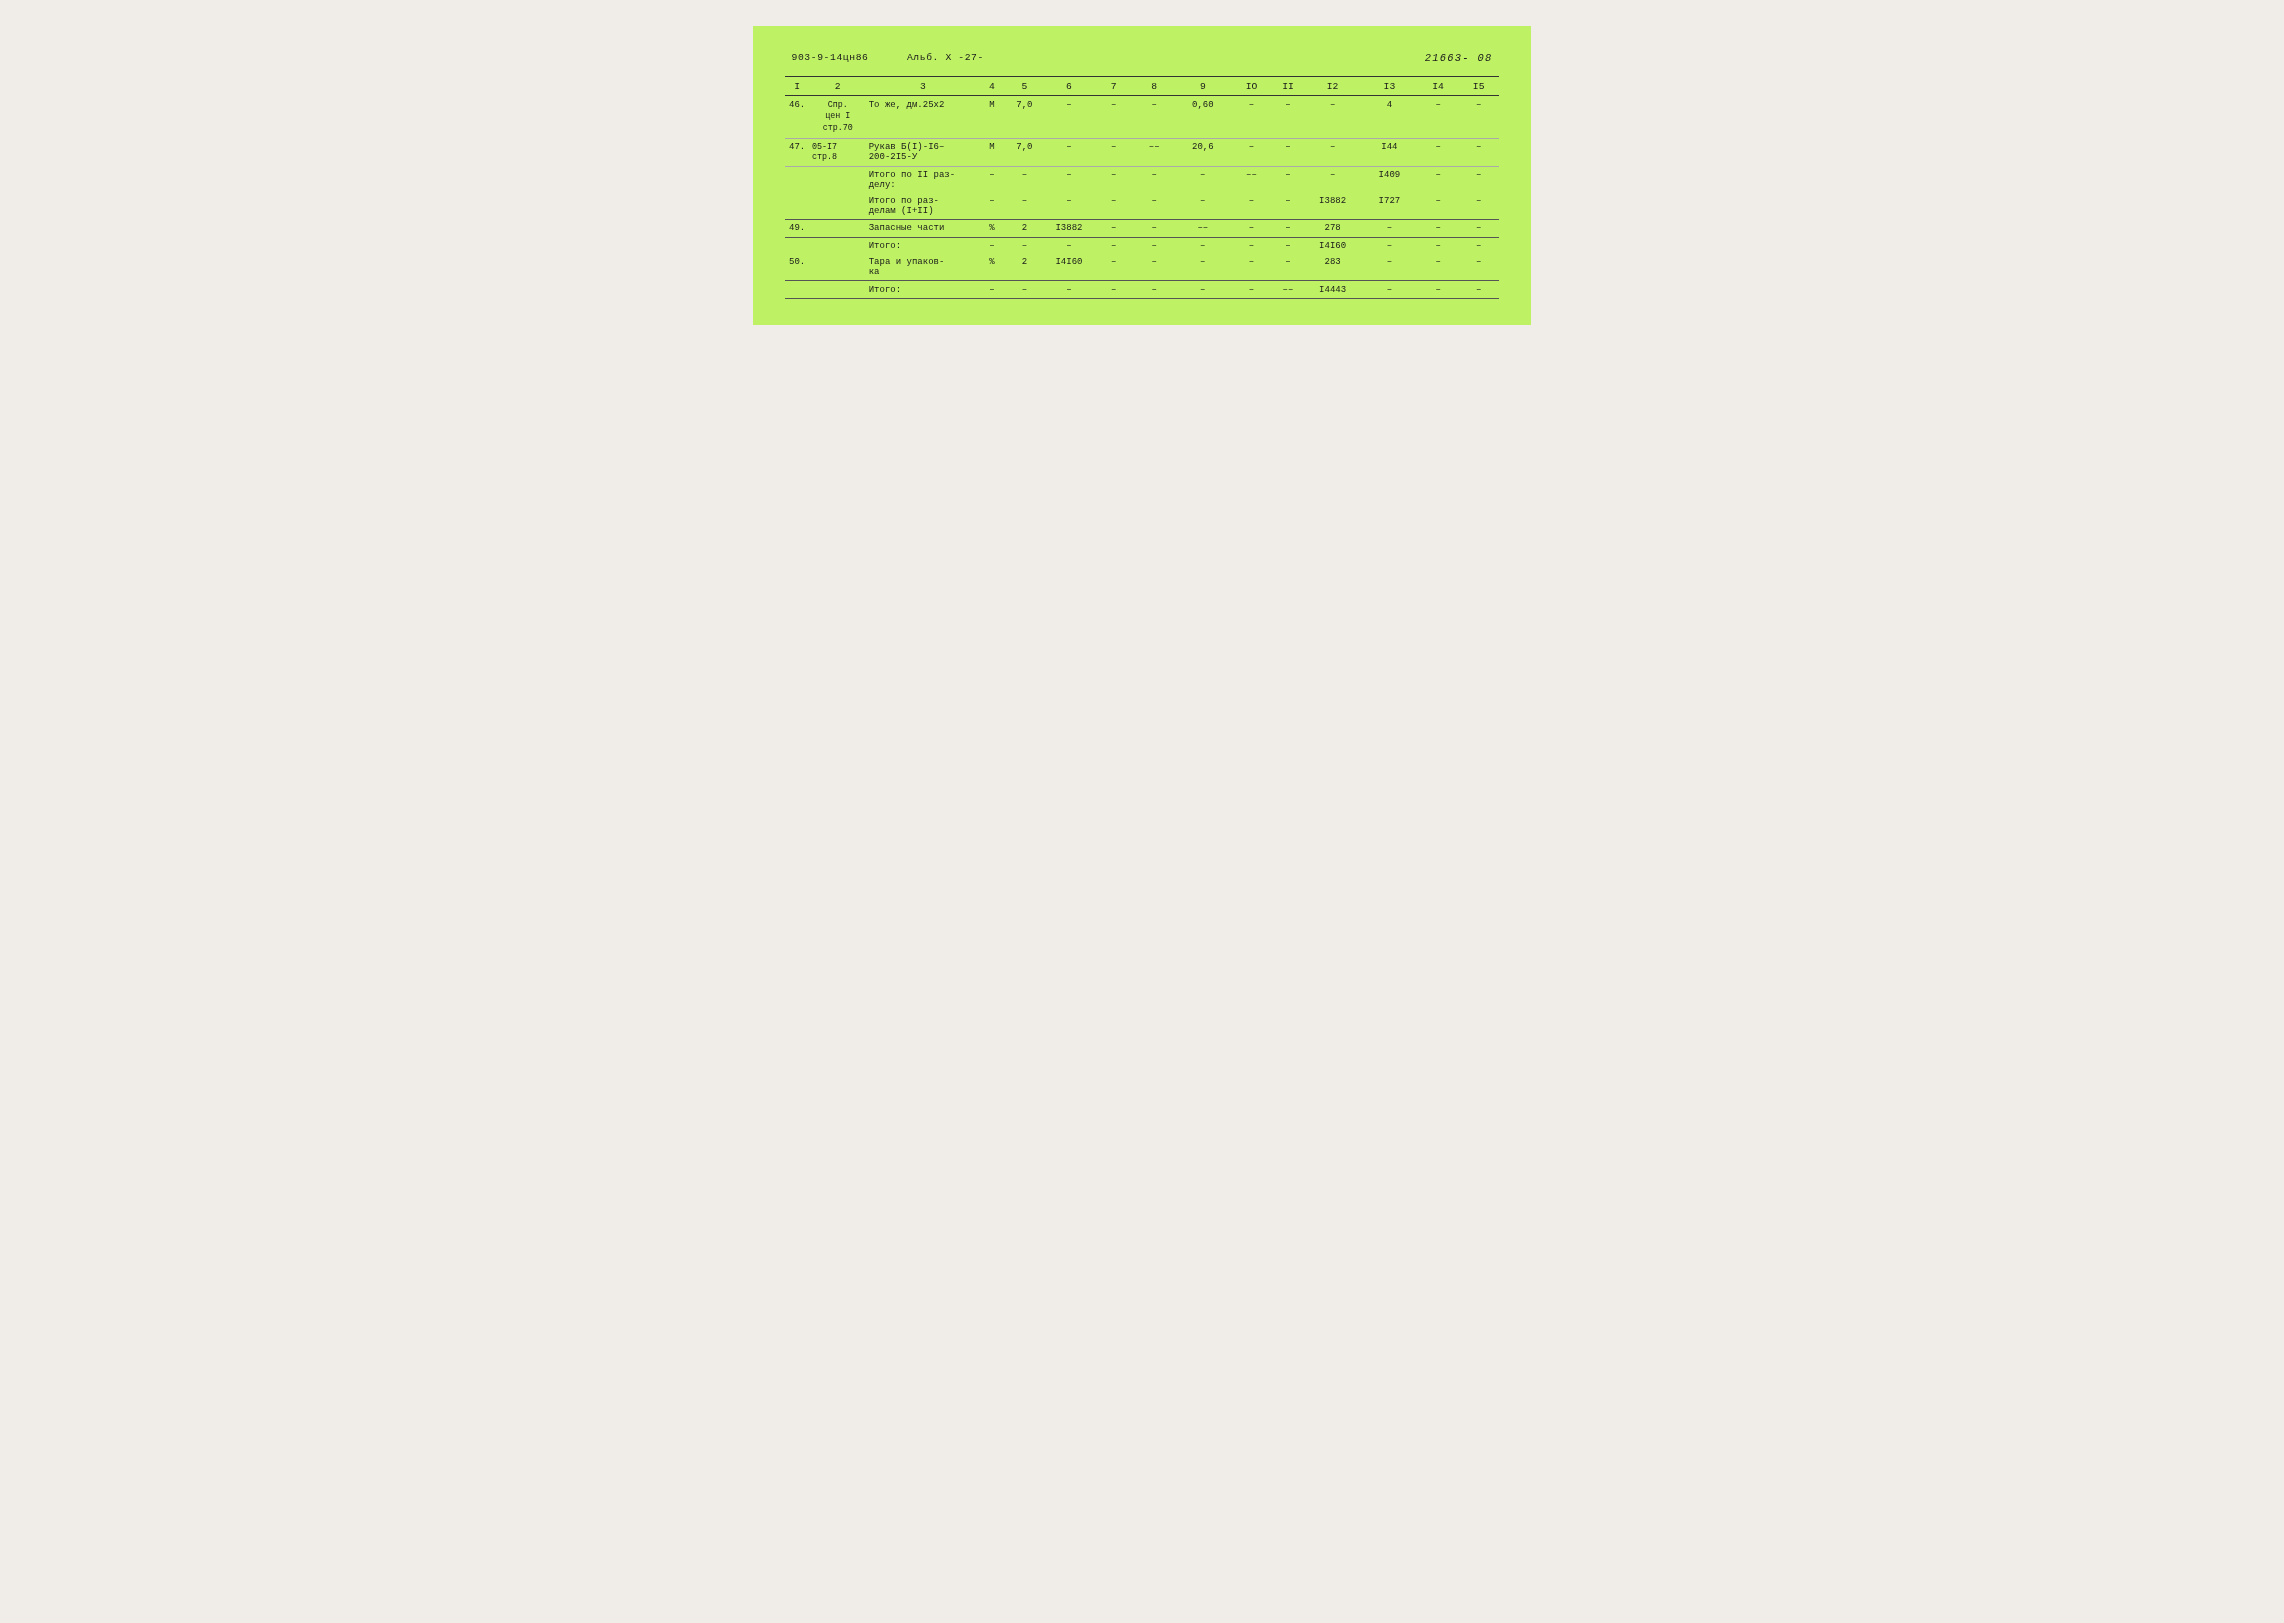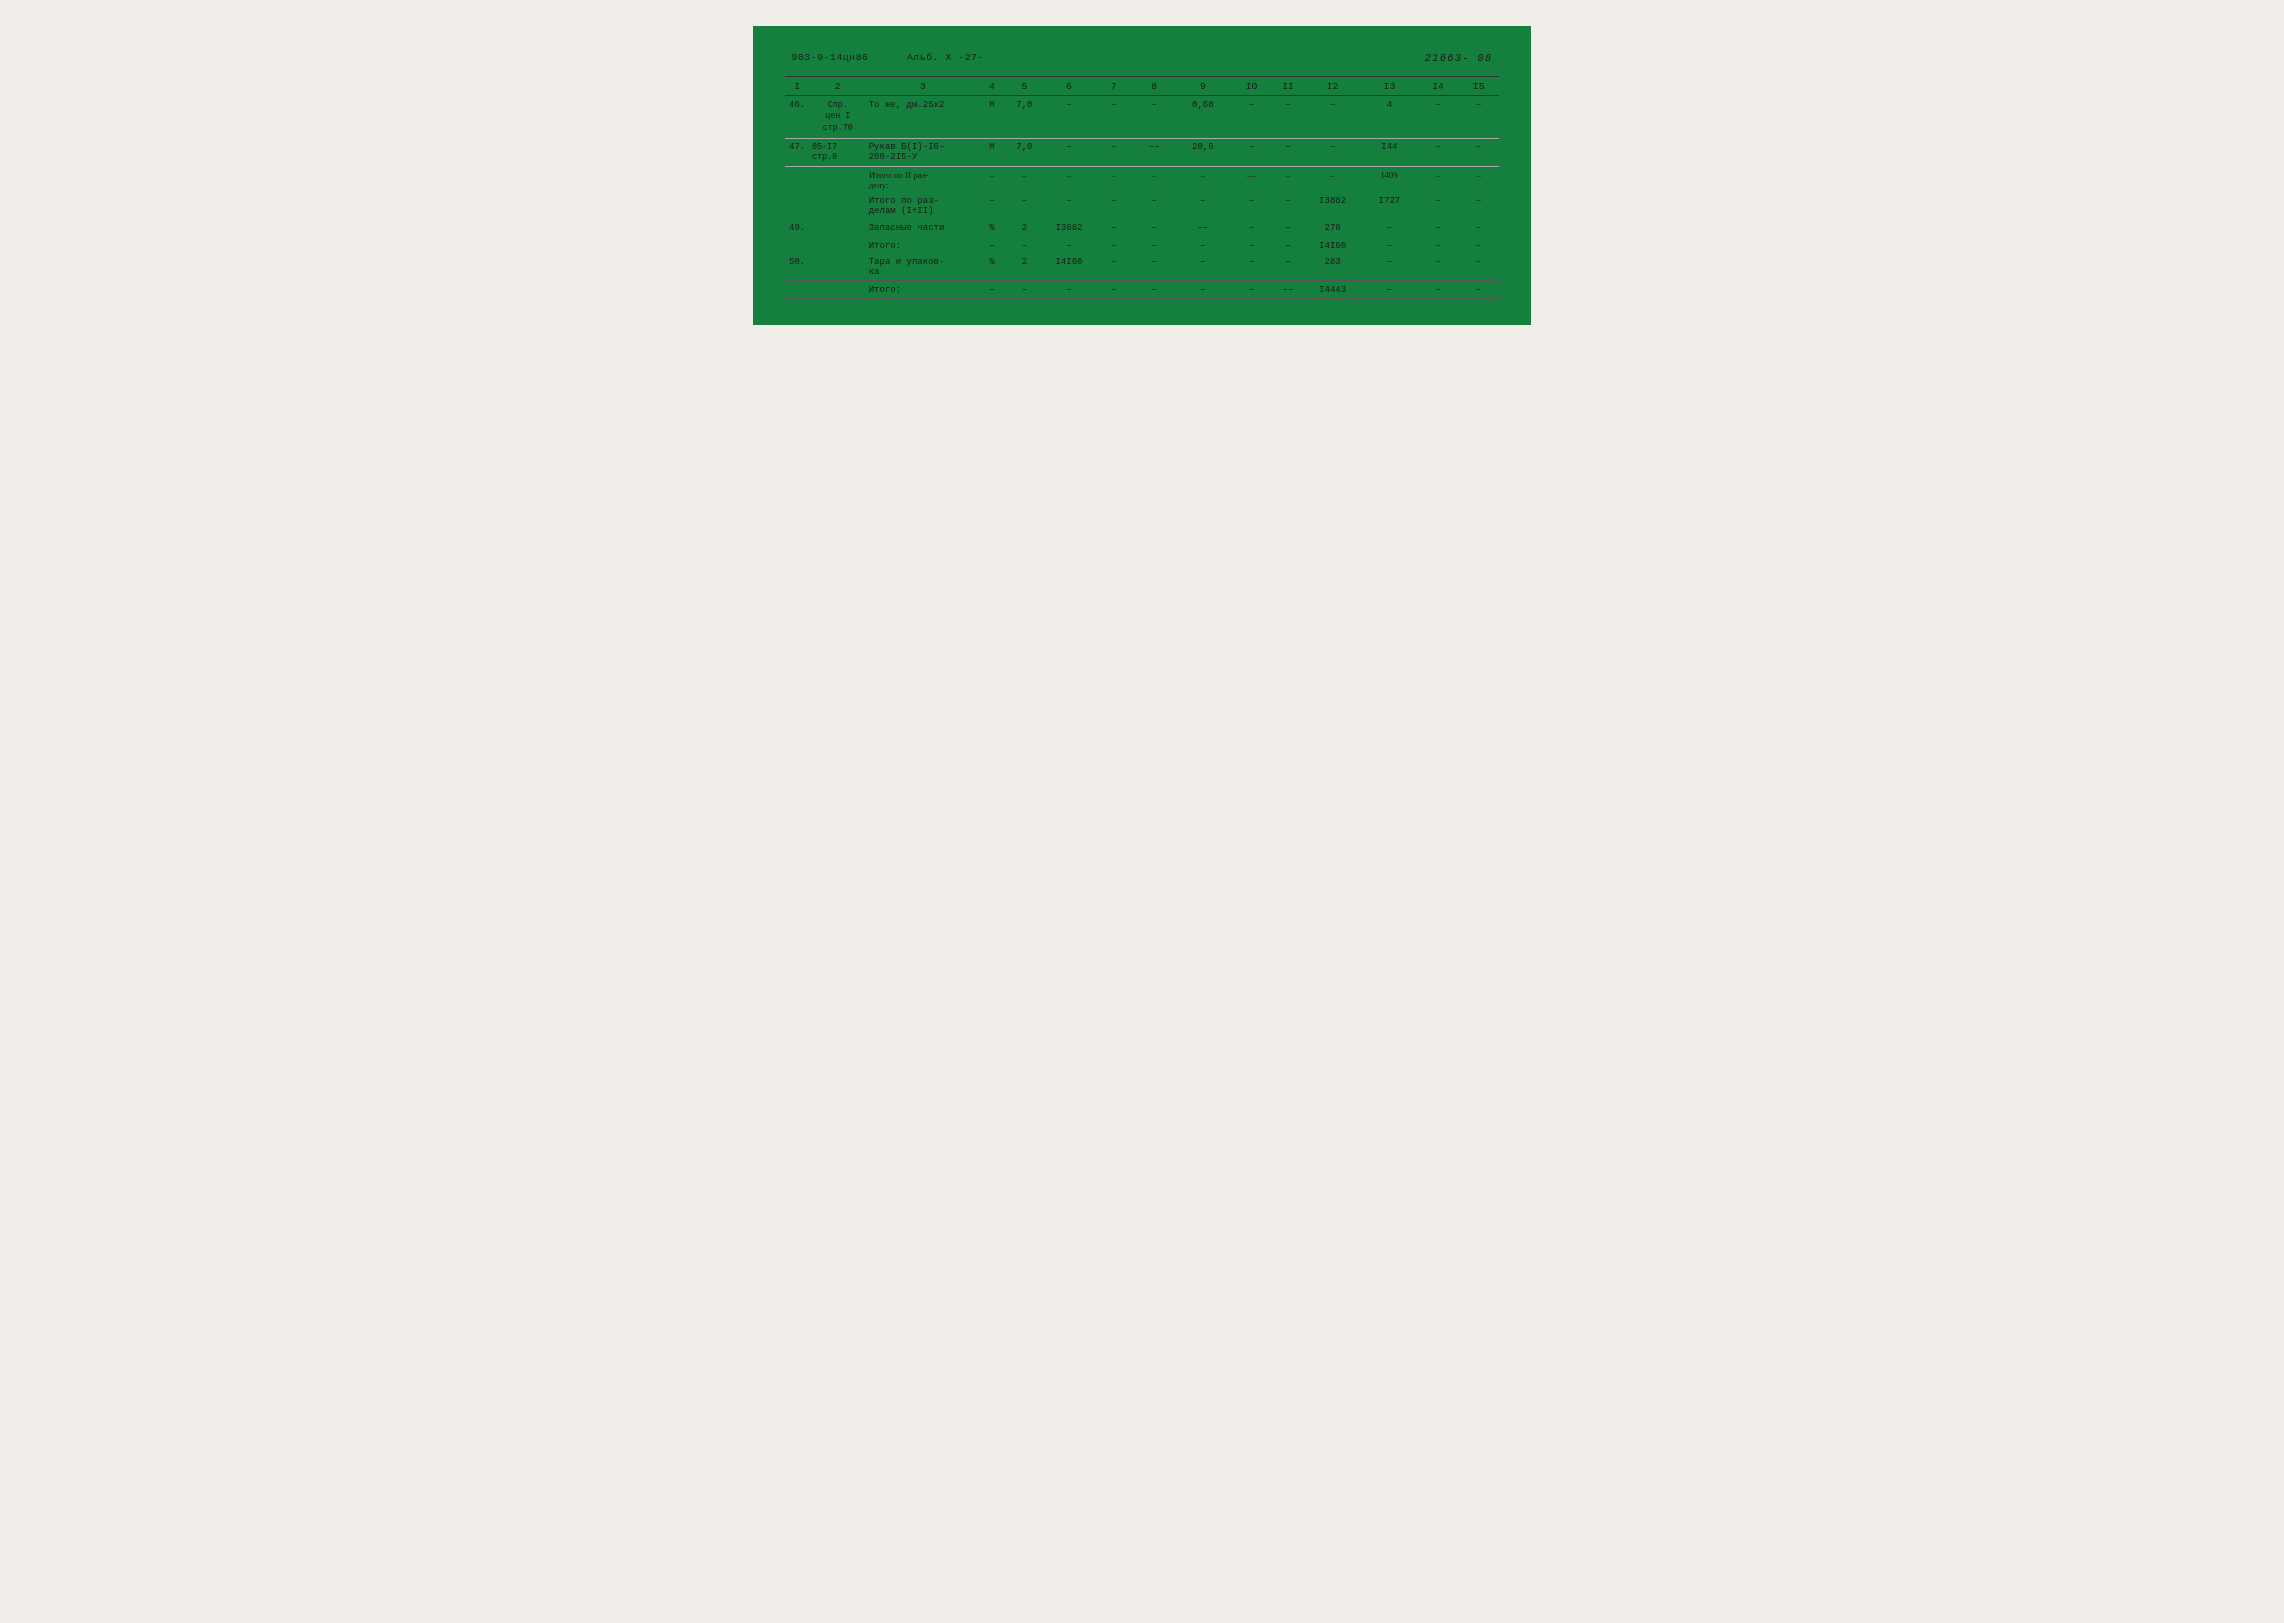--- a/index.html
+++ b/index.html
@@ -11,21 +11,21 @@
     body {
       background: #f0ede8;
       font-family: 'Courier New', Courier, monospace;
       font-size: 9.7px;
       color: #1a1a1a;
       padding: 26px 39px;
       min-height: 100vh;
     }
 
     .page-container {
-      background: #15803d;
+      background: #bef264;
       max-width: 778px;
       margin: 0 auto;
       padding: 26px 32px;
       position: relative;
     }
 
     .header-line {
       display: flex;
       justify-content: space-between;
       align-items: flex-start;
@@ -156,21 +156,21 @@
         <td class="col-9 center">20,6</td>
         <td class="col-10 center">–</td>
         <td class="col-11 center">–</td>
         <td class="col-12 center">–</td>
         <td class="col-13 center">I44</td>
         <td class="col-14 center">–</td>
         <td class="col-15 center">–</td>
       </tr>
 
 
-      <tr style="border-top: 0.6px solid #aaa; font-family: Liberation Serif, serif;">
+      <tr style="border-top: 0.6px solid #aaa;">
         <td class="col-1"></td>
         <td class="col-2"></td>
         <td class="col-3">Итого по II раз-<br>делу:</td>
         <td class="col-4 center">–</td>
         <td class="col-5 center">–</td>
         <td class="col-6 center">–</td>
         <td class="col-7 center">–</td>
         <td class="col-8 center">–</td>
         <td class="col-9 center">–</td>
         <td class="col-10 center">––</td>

